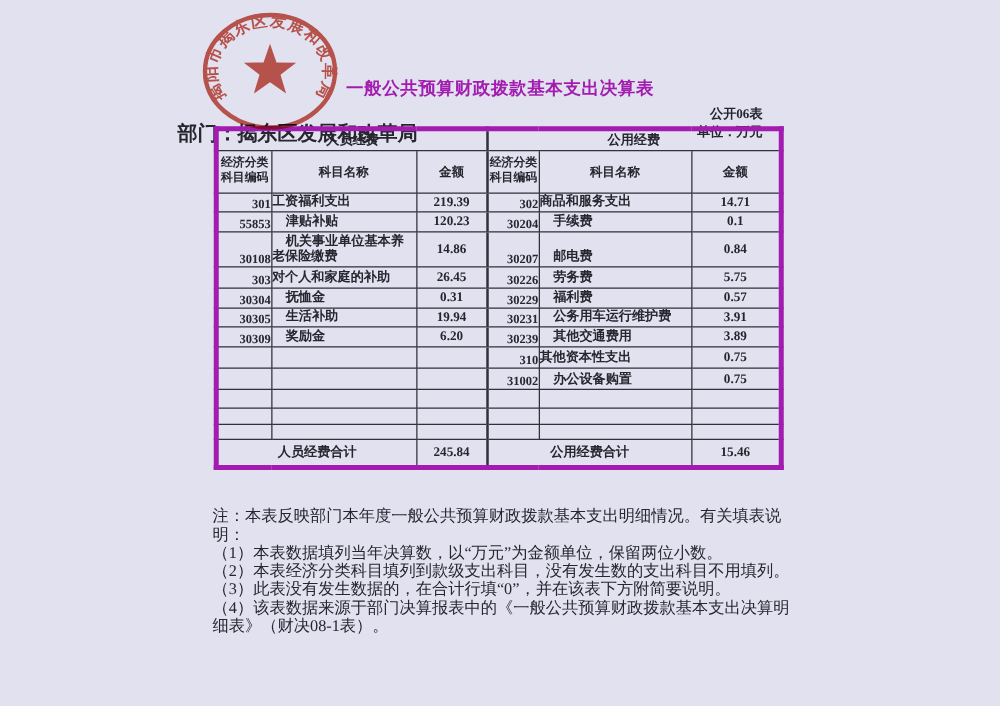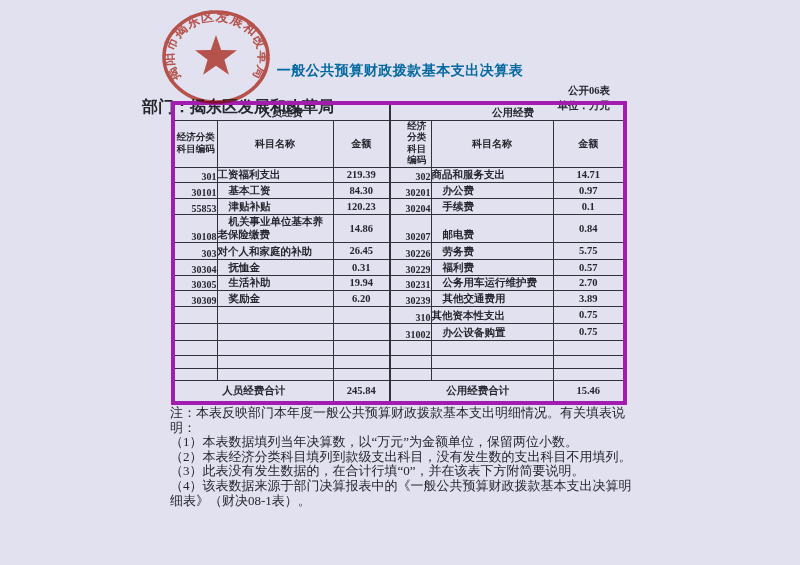--- a/index.html
+++ b/index.html
@@ -4,36 +4,36 @@
 <style>
   html,body{margin:0;padding:0;background:#cfcfdf;}
   .page{
     position:relative;width:800px;height:565px;overflow:hidden;
     background:#e1e1ef;
     font-family:"Liberation Serif","DejaVu Serif",serif;
     color:#26262f;
   }
   .doc-title{
     position:absolute;left:0;top:62px;width:800px;text-align:center;
-    font-size:14px;font-weight:bold;letter-spacing:.5px;color:#0369a1;
+    font-size:14px;font-weight:bold;letter-spacing:.5px;color:#a21caf;
   }
   .form-code{position:absolute;top:84px;right:190px;font-size:10.5px;font-weight:bold;}
   .dept{position:absolute;left:142px;top:97px;font-size:16px;font-weight:bold;}
   .unit{position:absolute;top:99px;right:190px;font-size:10.5px;font-weight:bold;}
 
   table.main{
     position:absolute;left:171px;top:101px;width:452px;
     border-collapse:collapse;table-layout:fixed;
     font-size:10.5px;font-weight:bold;color:#26262f;
     border:4px solid #a21caf;
   }
   table.main th,table.main td{
     border:1px solid #31313a;padding:0;overflow:hidden;
   }
-  table.main .mid{border-left-width:2px;padding-left:12px;}
+  table.main .mid{border-left-width:2px;}
   tr.sec-row th{height:15px;font-size:10.5px;text-align:center;line-height:13px;}
   tr.col-row th{height:33px;text-align:center;vertical-align:middle;}
   th.code-h{font-size:9.5px;line-height:1.2;padding:0 2px;}
   th.name-h,th.amt-h{font-size:10px;}
   td.code{vertical-align:bottom;text-align:right;padding:0 1px 1px 2px;font-size:10px;}
   td.name{vertical-align:bottom;text-align:left;padding:0 2px 1px 2px;line-height:1.2;}
   td.name.lvl2{text-indent:11px;}
   td.amt{text-align:center;vertical-align:middle;}
   tr.total-row td{height:20px;vertical-align:middle;}
   td.total-label{text-align:center;}
@@ -91,28 +91,20 @@
     <tbody id="rows">
         <tr style="height: 15px;">
           <td class="code">301</td>
           <td class="name">工资福利支出</td>
           <td class="amt">219.39</td>
           <td class="code mid">302</td>
           <td class="name">商品和服务支出</td>
           <td class="amt">14.71</td>
         </tr>
         <tr style="height: 16px;">
-          <td class="code">30101</td>
-          <td class="name lvl2">基本工资</td>
-          <td class="amt">84.30</td>
-          <td class="code mid">30201</td>
-          <td class="name lvl2">办公费</td>
-          <td class="amt">0.97</td>
-        </tr>
-        <tr style="height: 16px;">
           <td class="code">55853</td>
           <td class="name lvl2">津贴补贴</td>
           <td class="amt">120.23</td>
           <td class="code mid">30204</td>
           <td class="name lvl2">手续费</td>
           <td class="amt">0.1</td>
         </tr>
         <tr style="height: 28px;">
           <td class="code">30108</td>
           <td class="name lvl2">机关事业单位基本养老保险缴费</td>
@@ -136,21 +128,21 @@
           <td class="code mid">30229</td>
           <td class="name lvl2">福利费</td>
           <td class="amt">0.57</td>
         </tr>
         <tr style="height: 15px;">
           <td class="code">30305</td>
           <td class="name lvl2">生活补助</td>
           <td class="amt">19.94</td>
           <td class="code mid">30231</td>
           <td class="name lvl2">公务用车运行维护费</td>
-          <td class="amt">2.70</td>
+          <td class="amt">3.91</td>
         </tr>
         <tr style="height: 16px;">
           <td class="code">30309</td>
           <td class="name lvl2">奖励金</td>
           <td class="amt">6.20</td>
           <td class="code mid">30239</td>
           <td class="name lvl2">其他交通费用</td>
           <td class="amt">3.89</td>
         </tr>
         <tr style="height: 17px;">

